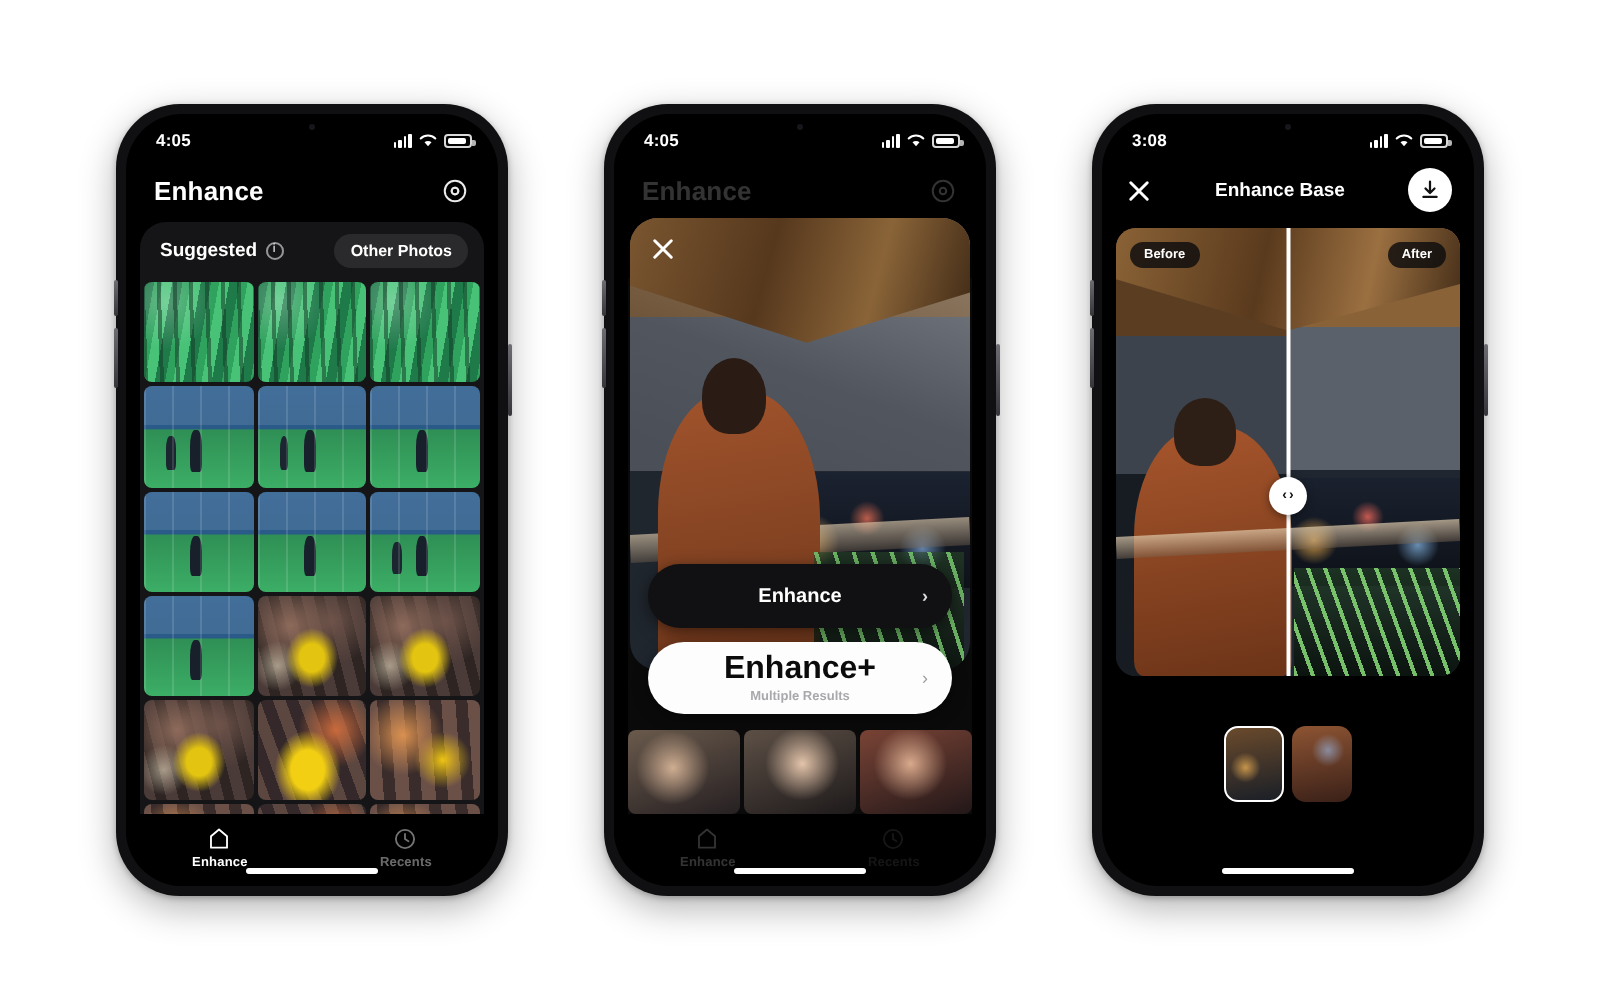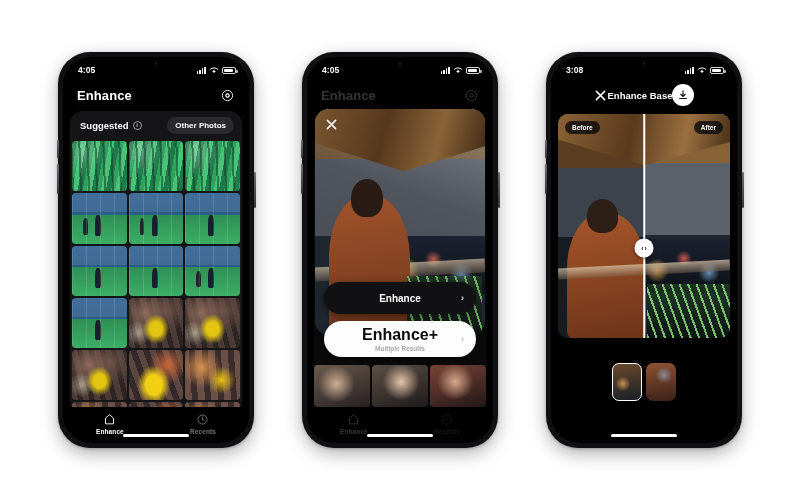--- a/index.html
+++ b/index.html
@@ -411,21 +411,21 @@
   .fc1 { background: radial-gradient(circle at 40% 45%, #cfae92, transparent 45%), linear-gradient(160deg,#6a5a4c,#262022); }
   .fc2 { background: radial-gradient(circle at 52% 40%, #e3c4aa, transparent 48%), linear-gradient(160deg,#5d5046,#1e1a1b); }
   .fc3 { background: radial-gradient(circle at 45% 40%, #d8a98c, transparent 46%), linear-gradient(160deg,#7a4436,#221718); }
 
   
   .cmp-hdr {
     flex: 0 0 auto;
     height: 32px;
     display: flex;
     align-items: center;
-    justify-content: center;
+    justify-content: space-between;
     padding: 0 11px;
     color: #fff;
   }
   .cmp-title { font-size: 9.5px; font-weight: bold; }
   .x-btn { width: 14px; height: 14px; display:flex; align-items:center; justify-content:center; }
   .dl-btn {
     width: 22px; height: 22px;
     border-radius: 50%;
     background: #fff;
     display: flex; align-items: center; justify-content: center;

